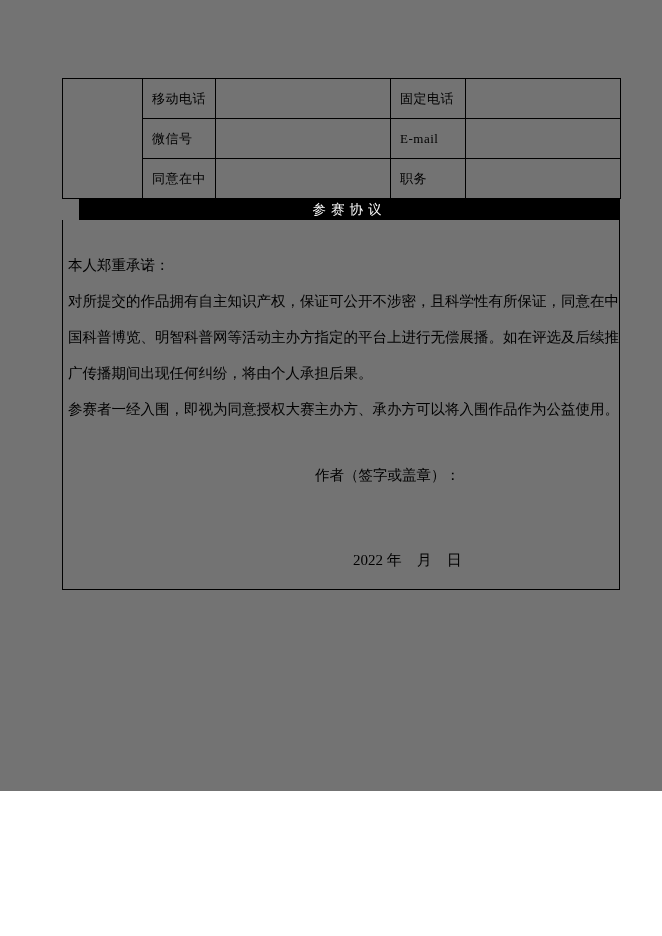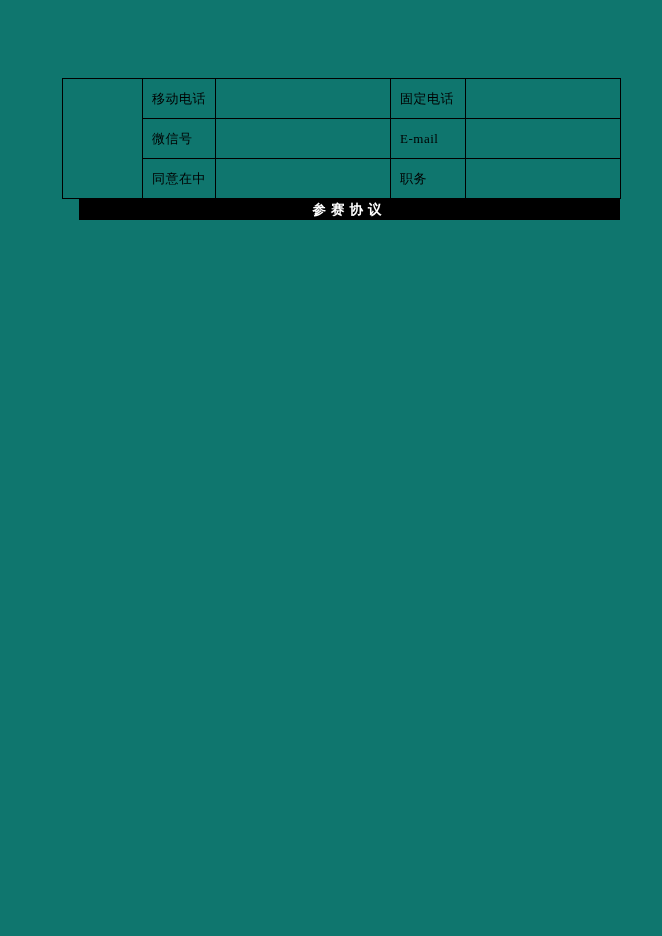--- a/index.html
+++ b/index.html
@@ -3,22 +3,22 @@
 <meta charset="utf-8">
 <style>
   html, body {
     margin: 0;
     padding: 0;
     background: #ffffff;
   }
   .doc {
     position: relative;
     width: 662px;
-    height: 936px;
-    background: #0f766e;
+    height: 791px;
+    background: #737373;
     color: #000000;
     font-family: "Liberation Serif", "DejaVu Serif", serif;
     overflow: hidden;
   }
   .form-block {
     position: absolute;
     left: 62px;
     top: 78px;
     width: 558px;
   }
@@ -41,21 +41,21 @@
   .contact-table td.spacer-cell {
     padding: 0;
   }
   .banner {
     height: 21px;
     line-height: 21px;
     background: #000000;
     color: #ffffff;
     text-align: center;
     font-family: "Liberation Sans", "DejaVu Sans", sans-serif;
-    font-weight: bold;
+    font-weight: normal;
     font-size: 13.5px;
     letter-spacing: 5px;
     margin-left: 17px;
   }
   .agreement-box {
     box-sizing: border-box;
     border: 1px solid #000000;
     border-top: none;
     height: 370px;
     padding-top: 27px;
@@ -115,15 +115,24 @@
           <td class="label-cell">职务</td>
           <td class="value-cell"></td>
         </tr>
       </tbody>
     </table>
 
     <div class="banner">
       <span>参赛协议</span>
     </div>
 
+    <div class="agreement-box">
+      <div class="line">本人郑重承诺：</div>
+      <div class="line">对所提交的作品拥有自主知识产权，保证可公开不涉密，且科学性有所保证，同意在中</div>
+      <div class="line">国科普博览、明智科普网等活动主办方指定的平台上进行无偿展播。如在评选及后续推</div>
+      <div class="line">广传播期间出现任何纠纷，将由个人承担后果。</div>
+      <div class="line">参赛者一经入围，即视为同意授权大赛主办方、承办方可以将入围作品作为公益使用。</div>
+      <div class="signature-line">作者（签字或盖章）：</div>
+      <div class="date-line">2022 年　月　日</div>
+    </div>
 
   </div>
 </div>
 
 </body></html>

